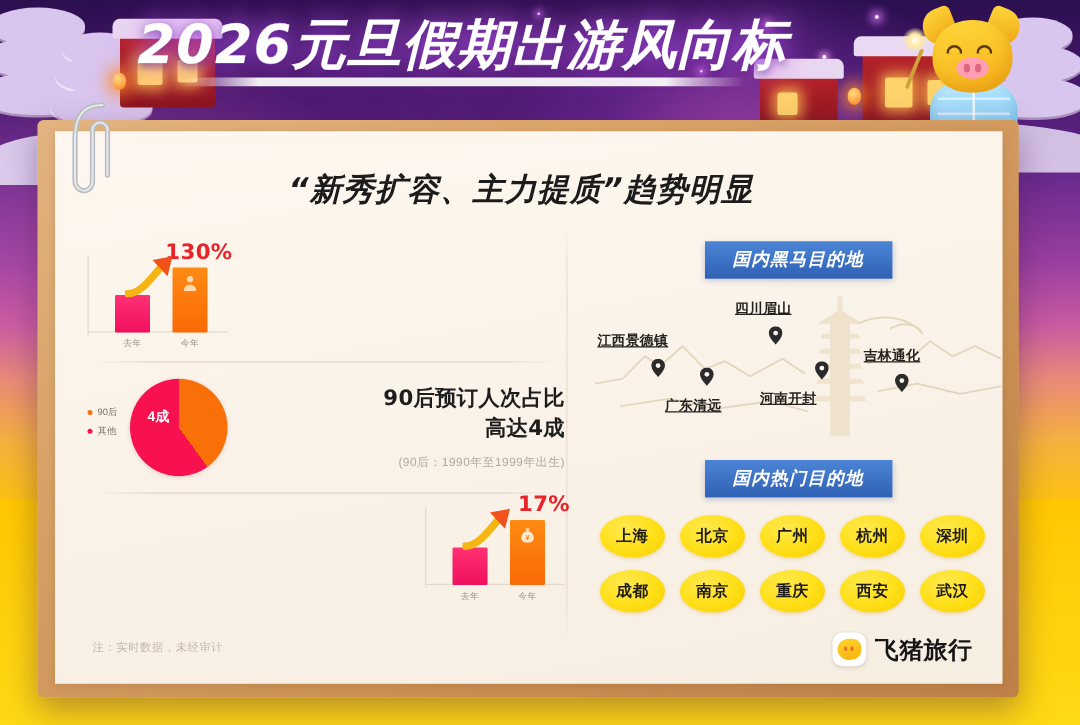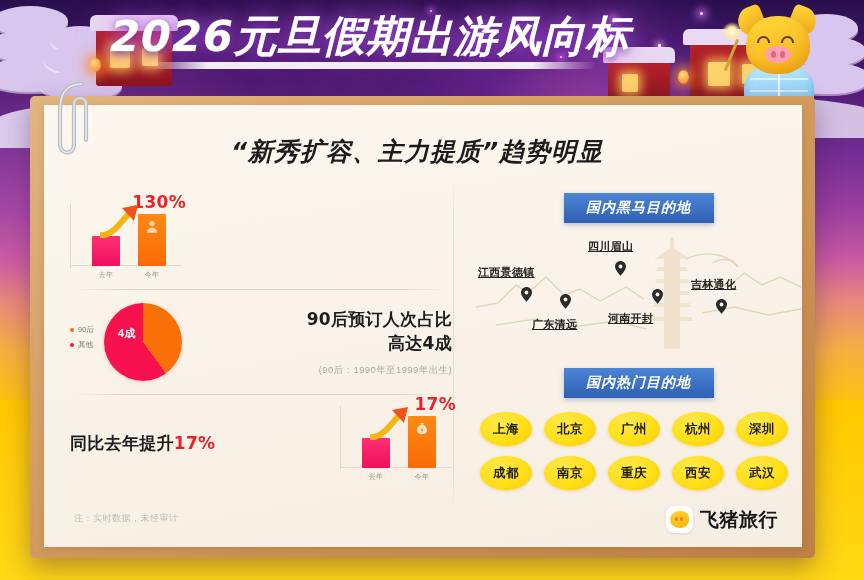--- a/index.html
+++ b/index.html
@@ -341,23 +341,20 @@
             <span>高达</span><span>4成</span>
           </div>
           <div class="stat-note">(90后：1990年至1999年出生)</div>
         </div>
       </div>
 
       <div class="stat-divider"></div>
 
       <div class="stat-block" style="height:96px;">
         <div class="stat-text">
-          <div class="stat-line">
-            <span>同比去年提升</span><span class="hl">17%</span>
-          </div>
         </div>
         <div class="barchart">
           <div class="bc-pct">17%</div>
           <div class="bc-axis-y"></div>
           <div class="bc-axis-x"></div>
           <div class="bar past"></div>
           <div class="bar now">
             <svg class="bar-ico" width="15" height="15" viewBox="0 0 24 24">
               <path d="M9 3h6l-2 3h-2z" fill="#ffe7cc"></path>
               <path d="M12 6c5 0 8 5 8 9 0 4-3.5 6-8 6s-8-2-8-6c0-4 3-9 8-9z" fill="#ffe7cc"></path>

